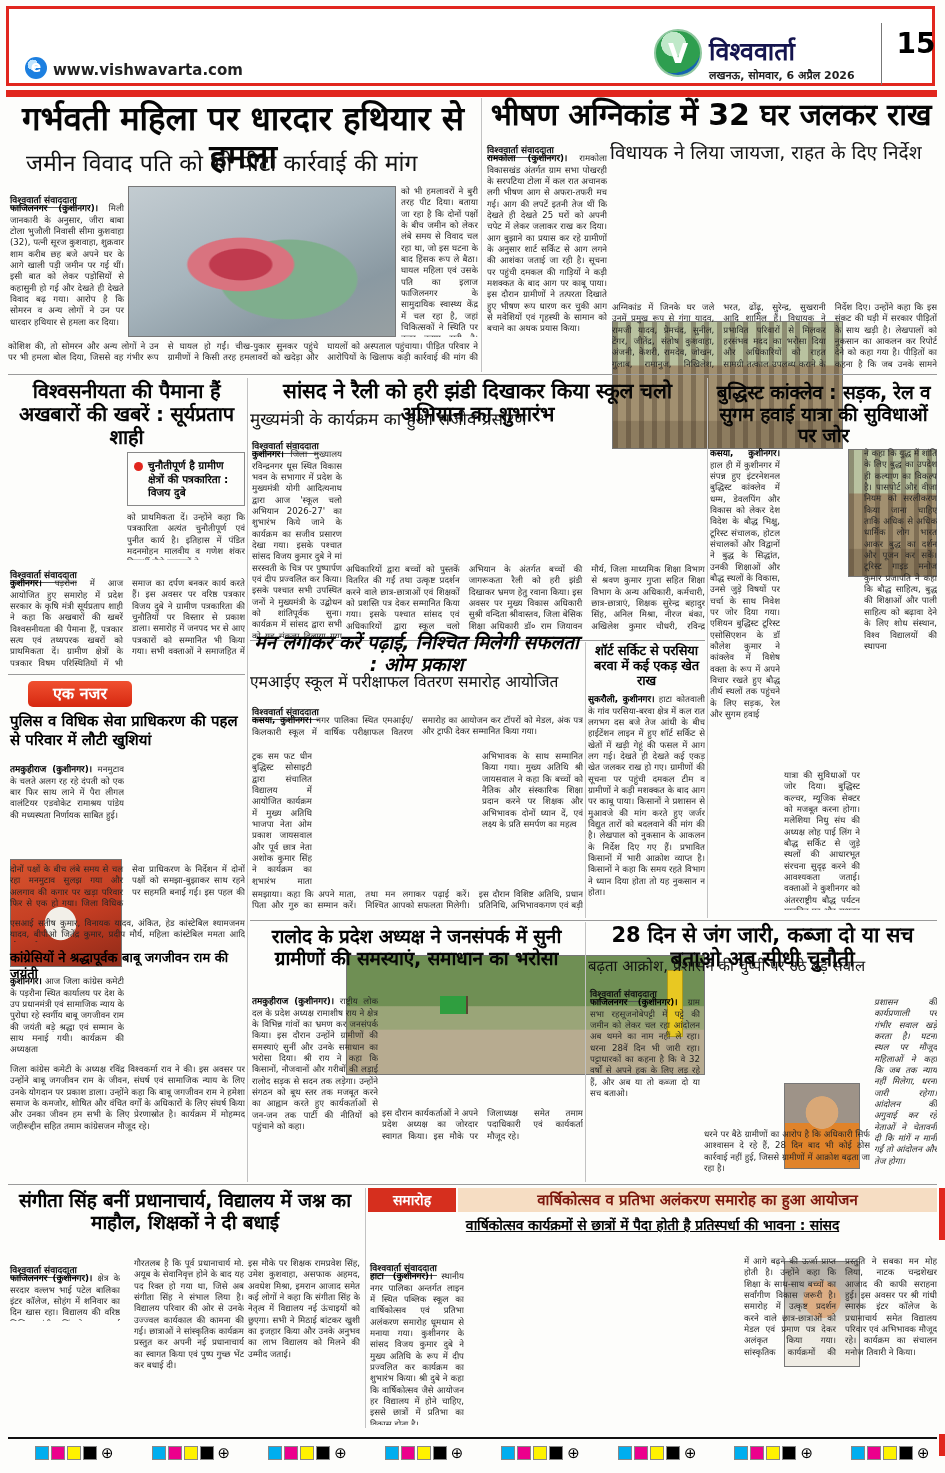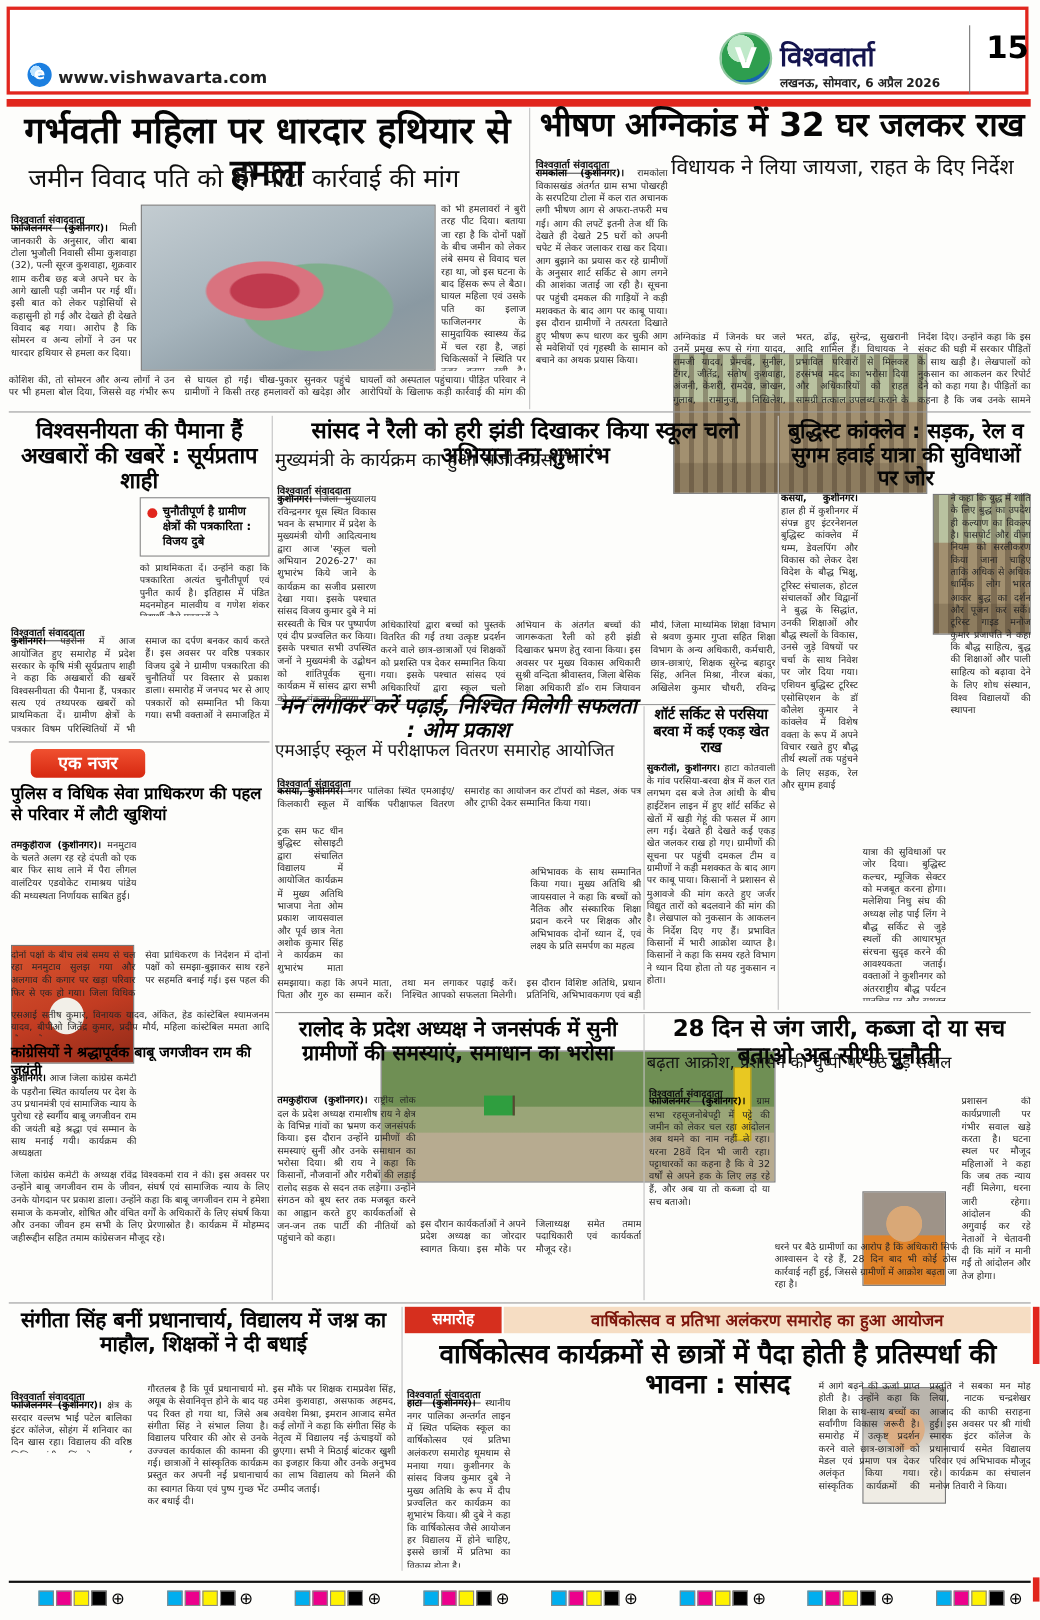--- a/index.html
+++ b/index.html
@@ -168,21 +168,21 @@
 
 <div class="abs hline" style="left:250px;top:640px;width:455px;"></div>
 <div class="abs headline" style="left:250px;top:632px;width:333px;font-size:19px;font-style:italic;">मन लगाकर करें पढ़ाई, निश्चित मिलेगी सफलता : ओम प्रकाश</div>
 <div class="abs subhead" style="left:250px;top:674px;width:333px;font-size:15.5px;">एमआईए स्कूल में परीक्षाफल वितरण समारोह आयोजित</div>
 <div class="abs" style="left:252px;top:700px;"><span class="byline">विश्ववार्ता संवाददाता</span></div>
 <div class="abs bodytxt cols2" style="left:252px;top:715px;width:331px;height:32px;overflow:hidden;">
   <b>कसया, कुशीनगर।</b> <span>नगर पालिका स्थित एमआईए/ किलकारी स्कूल में वार्षिक परीक्षाफल वितरण समारोह का आयोजन कर टॉपरों को मेडल, अंक पत्र और ट्राफी देकर सम्मानित किया गया।</span>
 </div>
 <div class="abs bodytxt" style="left:252px;top:751px;width:60px;height:134px;overflow:hidden;">ट्रक सम फट धीन बुद्धिस्ट सोसाइटी द्वारा संचालित विद्यालय में आयोजित कार्यक्रम में मुख्य अतिथि भाजपा नेता ओम प्रकाश जायसवाल और पूर्व छात्र नेता अशोक कुमार सिंह ने कार्यक्रम का शुभारंभ माता सरस्वती के चित्र पर पुष्प अर्पित कर किया। कक्षा एक से</div>
 
-<div class="abs bodytxt" style="left:482px;top:751px;width:101px;height:134px;overflow:hidden;margin-top:37px;">अभिभावक के साथ सम्मानित किया गया। मुख्य अतिथि श्री जायसवाल ने कहा कि बच्चों को नैतिक और संस्कारिक शिक्षा प्रदान करने पर शिक्षक और अभिभावक दोनों ध्यान दें, एवं लक्ष्य के प्रति समर्पण का महत्व</div>
+<div class="abs bodytxt" style="left:482px;top:751px;width:101px;height:134px;overflow:hidden;">अभिभावक के साथ सम्मानित किया गया। मुख्य अतिथि श्री जायसवाल ने कहा कि बच्चों को नैतिक और संस्कारिक शिक्षा प्रदान करने पर शिक्षक और अभिभावक दोनों ध्यान दें, एवं लक्ष्य के प्रति समर्पण का महत्व</div>
 <div class="abs bodytxt cols3" style="left:252px;top:889px;width:331px;height:28px;overflow:hidden;">समझाया। कहा कि अपने माता, पिता और गुरु का सम्मान करें। तथा मन लगाकर पढ़ाई करें। निश्चित आपको सफलता मिलेगी। इस दौरान विशिष्ट अतिथि, प्रधान प्रतिनिधि, अभिभावकगण एवं बड़ी संख्या में छात्र-छात्राएं उपस्थित रहीं।</div>
 
 <div class="abs vline" style="left:585px;top:642px;height:276px;"></div>
 
 <div class="abs headline" style="left:588px;top:644px;width:117px;font-size:13px;">शॉर्ट सर्किट से परसिया बरवा में कई एकड़ खेत राख</div>
 <div class="abs bodytxt" style="left:588px;top:694px;width:117px;height:222px;overflow:hidden;">
   <b>सुकरौली, कुशीनगर।</b> <span>हाटा कोतवाली के गांव परसिया-बरवा क्षेत्र में कल रात लगभग दस बजे तेज आंधी के बीच हाईटेंशन लाइन में हुए शॉर्ट सर्किट से खेतों में खड़ी गेहूं की फसल में आग लग गई। देखते ही देखते कई एकड़ खेत जलकर राख हो गए। ग्रामीणों की सूचना पर पहुंची दमकल टीम व ग्रामीणों ने कड़ी मशक्कत के बाद आग पर काबू पाया। किसानों ने प्रशासन से मुआवजे की मांग करते हुए जर्जर विद्युत तारों को बदलवाने की मांग की है। लेखपाल को नुकसान के आकलन के निर्देश दिए गए हैं। प्रभावित किसानों में भारी आक्रोश व्याप्त है। किसानों ने कहा कि समय रहते विभाग ने ध्यान दिया होता तो यह नुकसान न होता।</span>
 </div>
 
 <div class="abs hline" style="left:250px;top:920px;width:687px;"></div>
@@ -195,40 +195,40 @@
 
 <div class="abs vline" style="left:585px;top:922px;height:260px;"></div>
 
 <div class="abs headline" style="left:588px;top:924px;width:349px;font-size:21px;">28 दिन से जंग जारी, कब्जा दो या सच बताओ अब सीधी चुनौती</div>
 <div class="abs subhead" style="left:588px;top:958px;width:349px;font-size:15px;">बढ़ता आक्रोश, प्रशासन की चुप्पी पर उठे बड़े सवाल</div>
 <div class="abs" style="left:590px;top:982px;"><span class="byline">विश्ववार्ता संवाददाता</span></div>
 <div class="abs bodytxt" style="left:590px;top:997px;width:110px;height:183px;overflow:hidden;">
   <b>फाजिलनगर (कुशीनगर)।</b> <span>ग्राम सभा रहसूजनोबेपट्टी में पट्टे की जमीन को लेकर चल रहा आंदोलन अब थमने का नाम नहीं ले रहा। धरना 28वें दिन भी जारी रहा। पट्टाधारकों का कहना है कि वे 32 वर्षों से अपने हक के लिए लड़ रहे हैं, और अब या तो कब्जा दो या सच बताओ।</span>
 </div>
 
-<div class="abs bodytxt" style="left:874px;top:997px;width:63px;height:183px;overflow:hidden;">प्रशासन की कार्यप्रणाली पर गंभीर सवाल खड़े करता है। घटना स्थल पर मौजूद महिलाओं ने कहा कि जब तक न्याय नहीं मिलेगा, धरना जारी रहेगा। आंदोलन की अगुवाई कर रहे नेताओं ने चेतावनी दी कि मांगें न मानी गईं तो आंदोलन और तेज होगा।</div>
+<div class="abs bodytxt" style="left:874px;top:997px;width:63px;height:183px;overflow:hidden;font-style:italic;">प्रशासन की कार्यप्रणाली पर गंभीर सवाल खड़े करता है। घटना स्थल पर मौजूद महिलाओं ने कहा कि जब तक न्याय नहीं मिलेगा, धरना जारी रहेगा। आंदोलन की अगुवाई कर रहे नेताओं ने चेतावनी दी कि मांगें न मानी गईं तो आंदोलन और तेज होगा।</div>
 <div class="abs bodytxt" style="left:704px;top:1129px;width:166px;height:51px;overflow:hidden;">धरने पर बैठे ग्रामीणों का आरोप है कि अधिकारी सिर्फ आश्वासन दे रहे हैं, 28 दिन बाद भी कोई ठोस कार्रवाई नहीं हुई, जिससे ग्रामीणों में आक्रोश बढ़ता जा रहा है।</div>
 
 <div class="abs hline" style="left:8px;top:1184px;width:929px;"></div>
 
 <div class="abs headline" style="left:8px;top:1190px;width:354px;font-size:19px;">संगीता सिंह बनीं प्रधानाचार्य, विद्यालय में जश्न का माहौल, शिक्षकों ने दी बधाई</div>
 <div class="abs" style="left:10px;top:1258px;"><span class="byline">विश्ववार्ता संवाददाता</span></div>
 <div class="abs bodytxt" style="left:10px;top:1273px;width:110px;height:48px;overflow:hidden;">
   <b>फाजिलनगर (कुशीनगर)।</b> <span>क्षेत्र के सरदार वल्लभ भाई पटेल बालिका इंटर कॉलेज, सोहंग में शनिवार का दिन खास रहा। विद्यालय की वरिष्ठ शिक्षिका संगीता सिंह के प्रधानाचार्य पद पर कार्यभार ग्रहण करते ही पूरे परिसर में उत्साह देखने को मिला।</span>
 </div>
 
 <div class="abs bodytxt" style="left:134px;top:1258px;width:110px;height:167px;overflow:hidden;">गौरतलब है कि पूर्व प्रधानाचार्य मो. अयूब के सेवानिवृत्त होने के बाद यह पद रिक्त हो गया था, जिसे अब संगीता सिंह ने संभाल लिया है। विद्यालय परिवार की ओर से उनके उज्ज्वल कार्यकाल की कामना की गई। छात्राओं ने सांस्कृतिक कार्यक्रम प्रस्तुत कर अपनी नई प्रधानाचार्य का स्वागत किया एवं पुष्प गुच्छ भेंट कर बधाई दी।</div>
 <div class="abs bodytxt" style="left:248px;top:1258px;width:112px;height:167px;overflow:hidden;">इस मौके पर शिक्षक रामप्रवेश सिंह, उमेश कुशवाहा, असफाक अहमद, अवधेश मिश्रा, इमरान आजाद समेत कई लोगों ने कहा कि संगीता सिंह के नेतृत्व में विद्यालय नई ऊंचाइयों को छुएगा। सभी ने मिठाई बांटकर खुशी का इजहार किया और उनके अनुभव का लाभ विद्यालय को मिलने की उम्मीद जताई।</div>
 
 <div class="abs vline" style="left:365px;top:1188px;height:240px;"></div>
 
 <div class="abs samaroh-label" style="left:368px;top:1188px;width:88px;height:24px;">समारोह</div>
 <div class="abs samaroh-band" style="left:458px;top:1188px;width:479px;height:24px;text-align:center;">वार्षिकोत्सव व प्रतिभा अलंकरण समारोह का हुआ आयोजन</div>
 <div class="abs right-red-strip" style="left:939px;top:1188px;width:6px;height:52px;"></div>
-<div class="abs headline" style="left:368px;top:1218px;width:569px;font-size:24px;">वार्षिकोत्सव कार्यक्रमों से छात्रों में पैदा होती है प्रतिस्पर्धा की भावना : सांसद</div>
+<div class="abs headline" style="left:368px;top:1218px;width:569px;font-size:14px;text-decoration:underline;">वार्षिकोत्सव कार्यक्रमों से छात्रों में पैदा होती है प्रतिस्पर्धा की भावना : सांसद</div>
 <div class="abs" style="left:370px;top:1256px;"><span class="byline">विश्ववार्ता संवाददाता</span></div>
 <div class="abs bodytxt" style="left:370px;top:1271px;width:94px;height:154px;overflow:hidden;">
   <b>हाटा (कुशीनगर)।</b> <span>स्थानीय नगर पालिका अन्तर्गत लाइन में स्थित पब्लिक स्कूल का वार्षिकोत्सव एवं प्रतिभा अलंकरण समारोह धूमधाम से मनाया गया। कुशीनगर के सांसद विजय कुमार दुबे ने मुख्य अतिथि के रूप में दीप प्रज्वलित कर कार्यक्रम का शुभारंभ किया। श्री दुबे ने कहा कि वार्षिकोत्सव जैसे आयोजन हर विद्यालय में होने चाहिए, इससे छात्रों में प्रतिभा का विकास होता है।</span>
 </div>
 
 <div class="abs bodytxt cols2" style="left:744px;top:1256px;width:193px;height:170px;overflow:hidden;">में आगे बढ़ने की ऊर्जा प्राप्त होती है। उन्होंने कहा कि शिक्षा के साथ-साथ बच्चों का सर्वांगीण विकास जरूरी है। समारोह में उत्कृष्ट प्रदर्शन करने वाले छात्र-छात्राओं को मेडल एवं प्रमाण पत्र देकर अलंकृत किया गया। सांस्कृतिक कार्यक्रमों की प्रस्तुति ने सबका मन मोह लिया, नाटक चन्द्रशेखर आजाद की काफी सराहना हुई। इस अवसर पर श्री गांधी स्मारक इंटर कॉलेज के प्रधानाचार्य समेत विद्यालय परिवार एवं अभिभावक मौजूद रहे। कार्यक्रम का संचालन मनोज तिवारी ने किया।</div>
 
 <div class="abs" style="left:8px;top:1437px;width:929px;height:2px;background:#111;"></div>
 <div class="abs right-red-strip" style="left:939px;top:1434px;width:6px;height:22px;"></div>
 <div class="abs" style="left:35px;top:1446px;width:890px;display:flex;gap:38px;">

